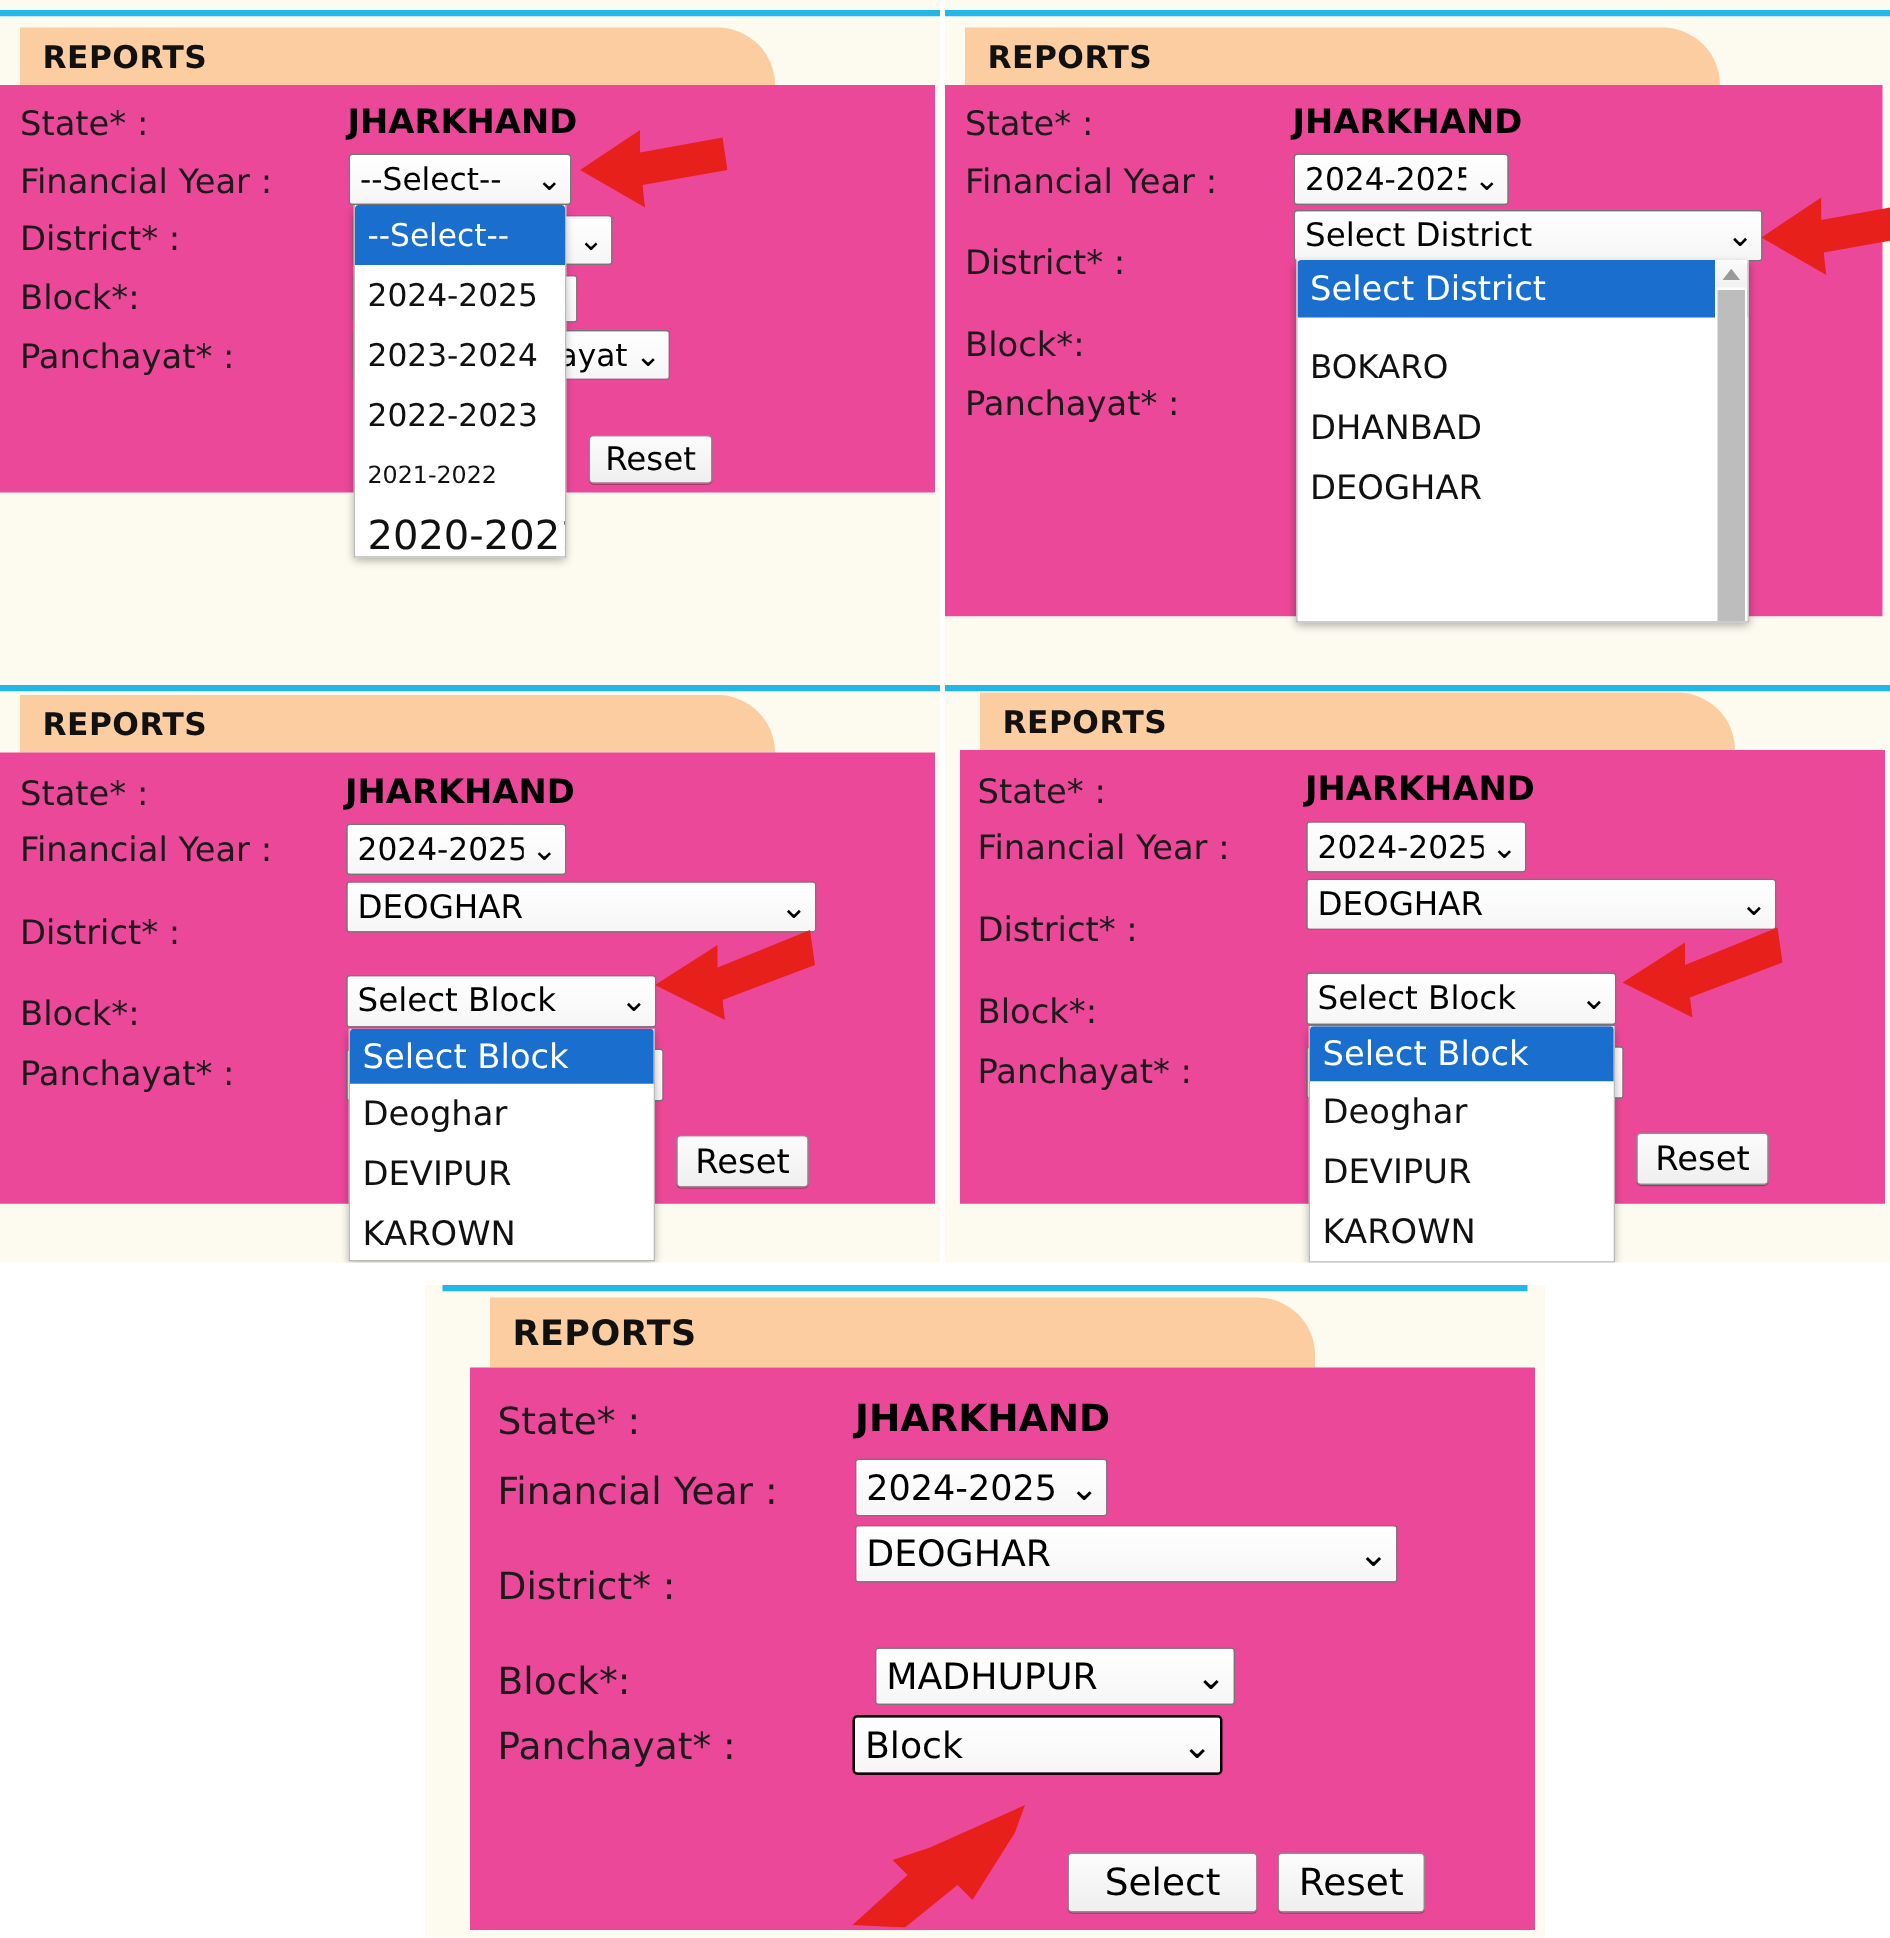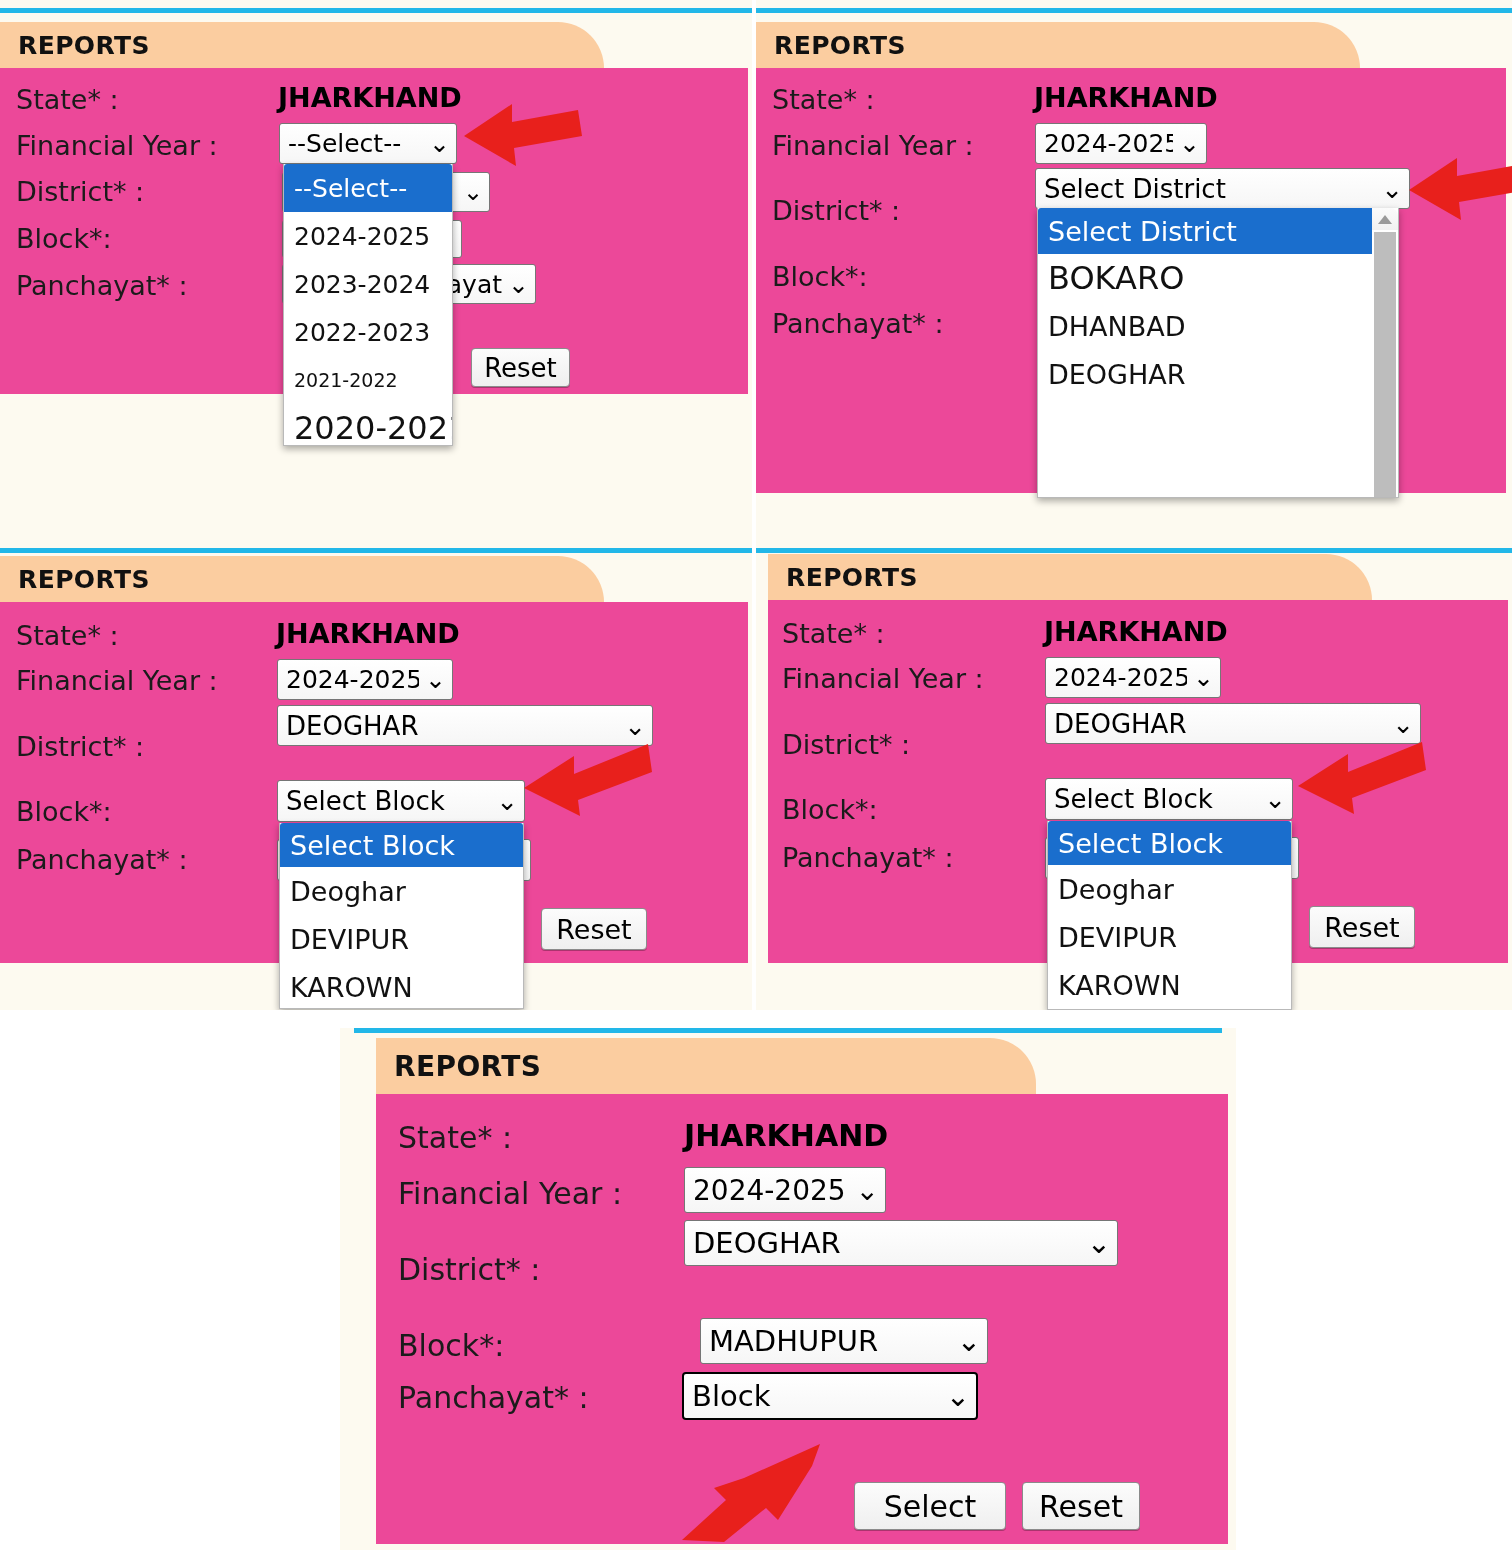--- a/index.html
+++ b/index.html
@@ -21,20 +21,21 @@
 
   .card-head {
     position: absolute;
     background: #fbcda0;
     color: #111;
     font-weight: bold;
     letter-spacing: .4px;
     display: flex; align-items: center;
     border-top-right-radius: 46px;
     border-bottom-right-radius: 0;
+    margin-left: 16px;
   }
   .card-head span { padding-left: 18px; }
 
   .card-body {
     position: absolute;
     background: #ec4899;
   }
 
   
   .frm { position: absolute; left: 0; top: 0; right: 0; bottom: 0; }
@@ -191,21 +192,21 @@
 
         <div class="sel" style="left:279px; top:100px; width:375px; height:41px; font-size:26px;">
           <span class="txt">Select District</span>
           <span class="car">⌄</span>
         </div>
       </div>
     </div>
 
     <div class="ddl" style="left:281px; top:208px; width:362px; height:290px;">
       <div class="opt sel-hi" style="height:46px; font-size:27px;">Select District</div>
-      <div class="opt" style="height:48px; font-size:32px;">BOKARO</div>
+      <div class="opt" style="height:48px; font-size:26px;margin-top:16px;">BOKARO</div>
       <div class="opt" style="height:48px; font-size:27px;">DHANBAD</div>
       <div class="opt" style="height:48px; font-size:27px;">DEOGHAR</div>
 
       <div class="sbar" style="right:0; width:26px;">
         <div class="up">
           <svg width="14" height="9" viewBox="0 0 14 9">
               <polygon points="7,0 14,9 0,9" fill="#9a9a9a"></polygon>
             </svg>
         </div>
         <div class="thumb"></div>

